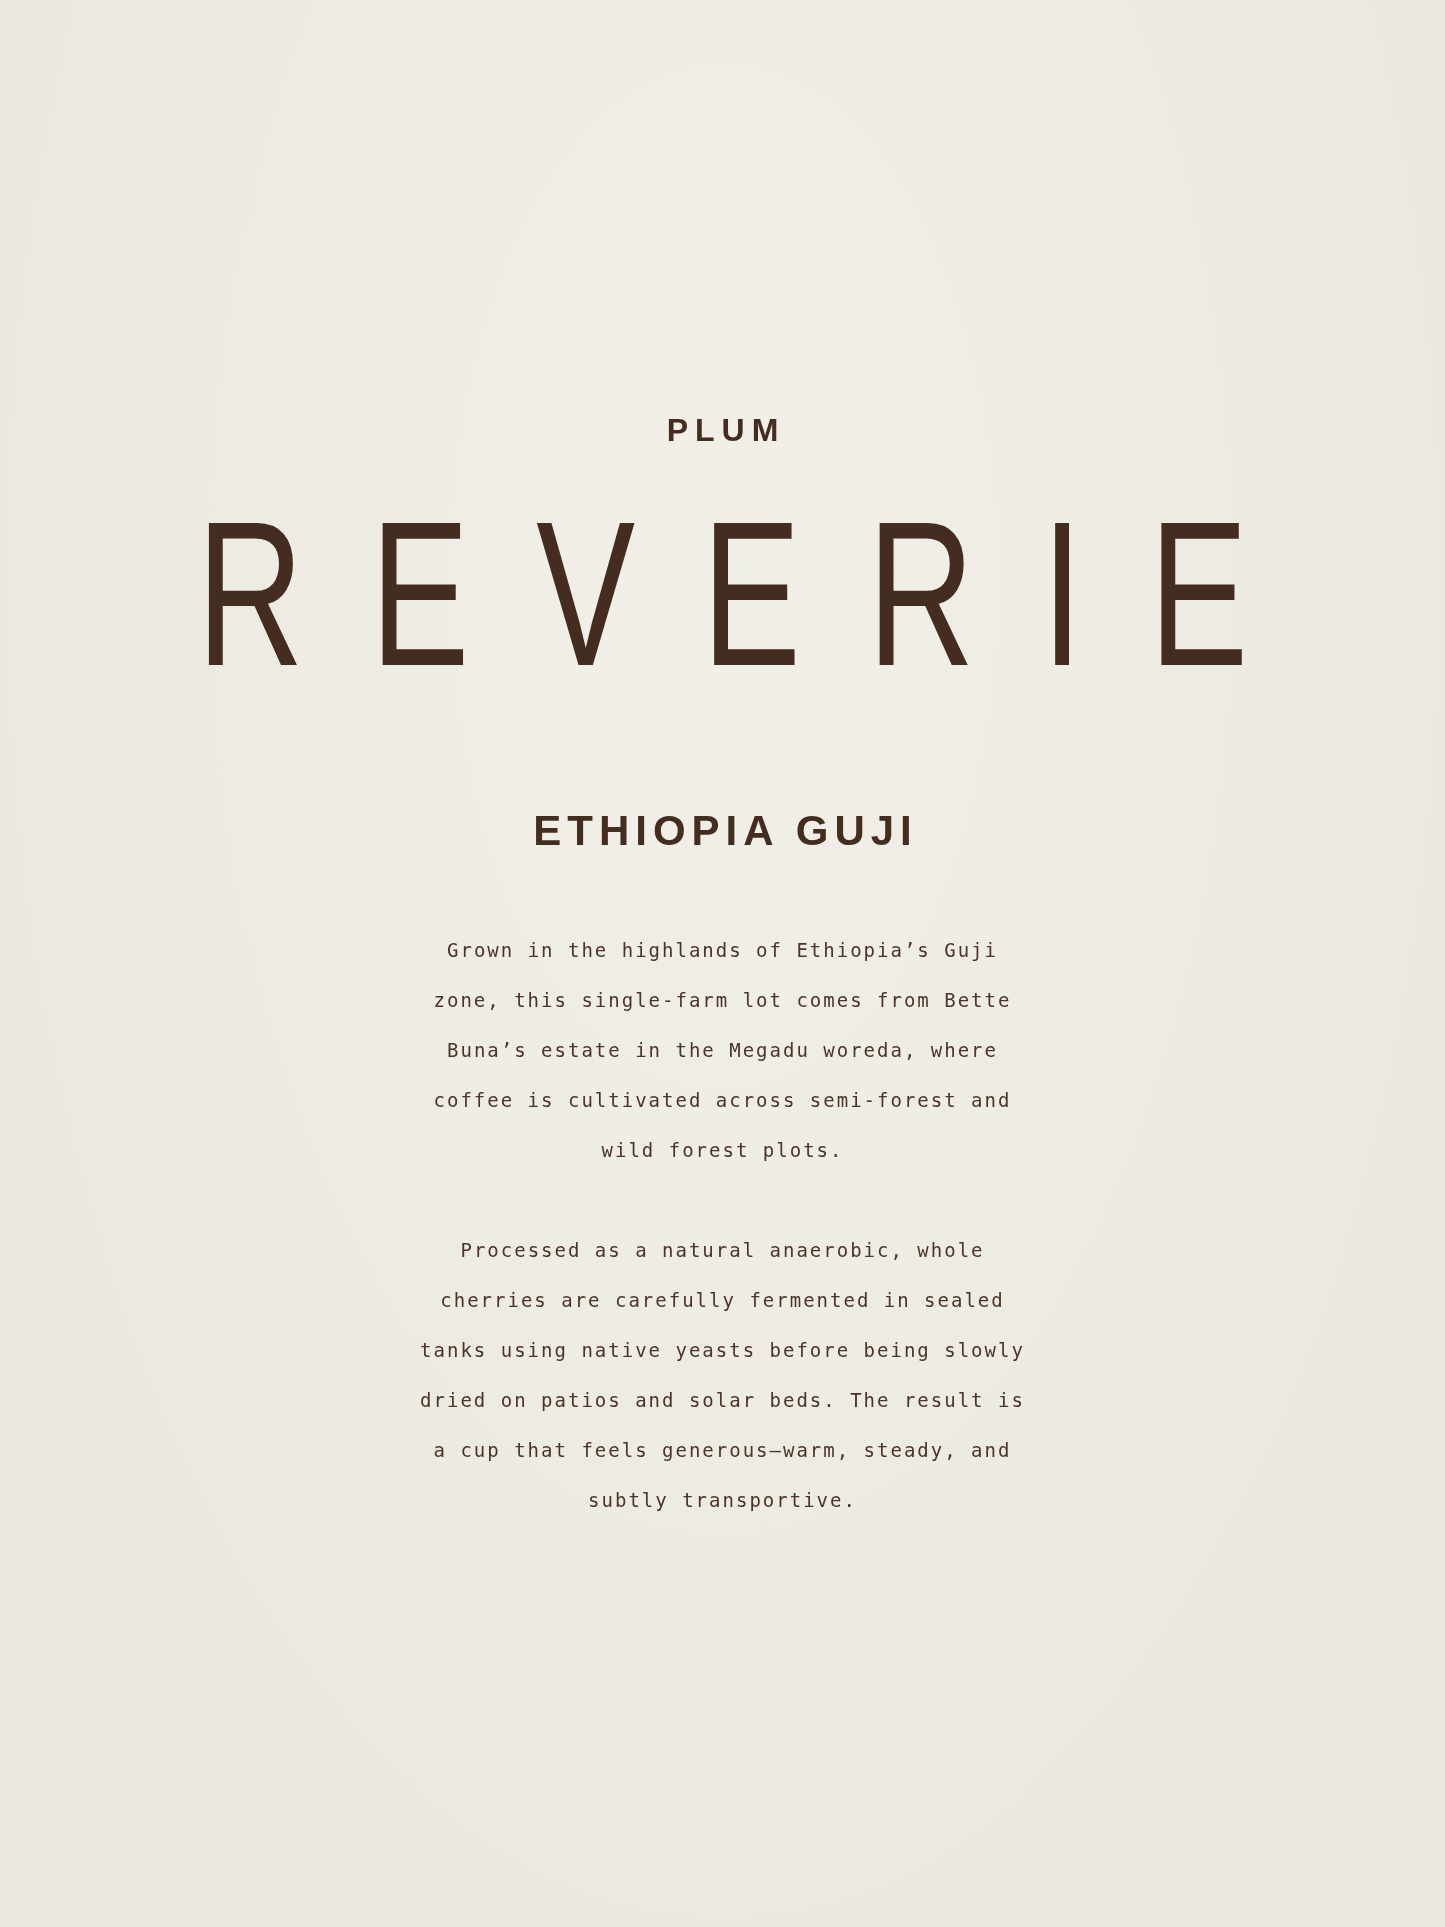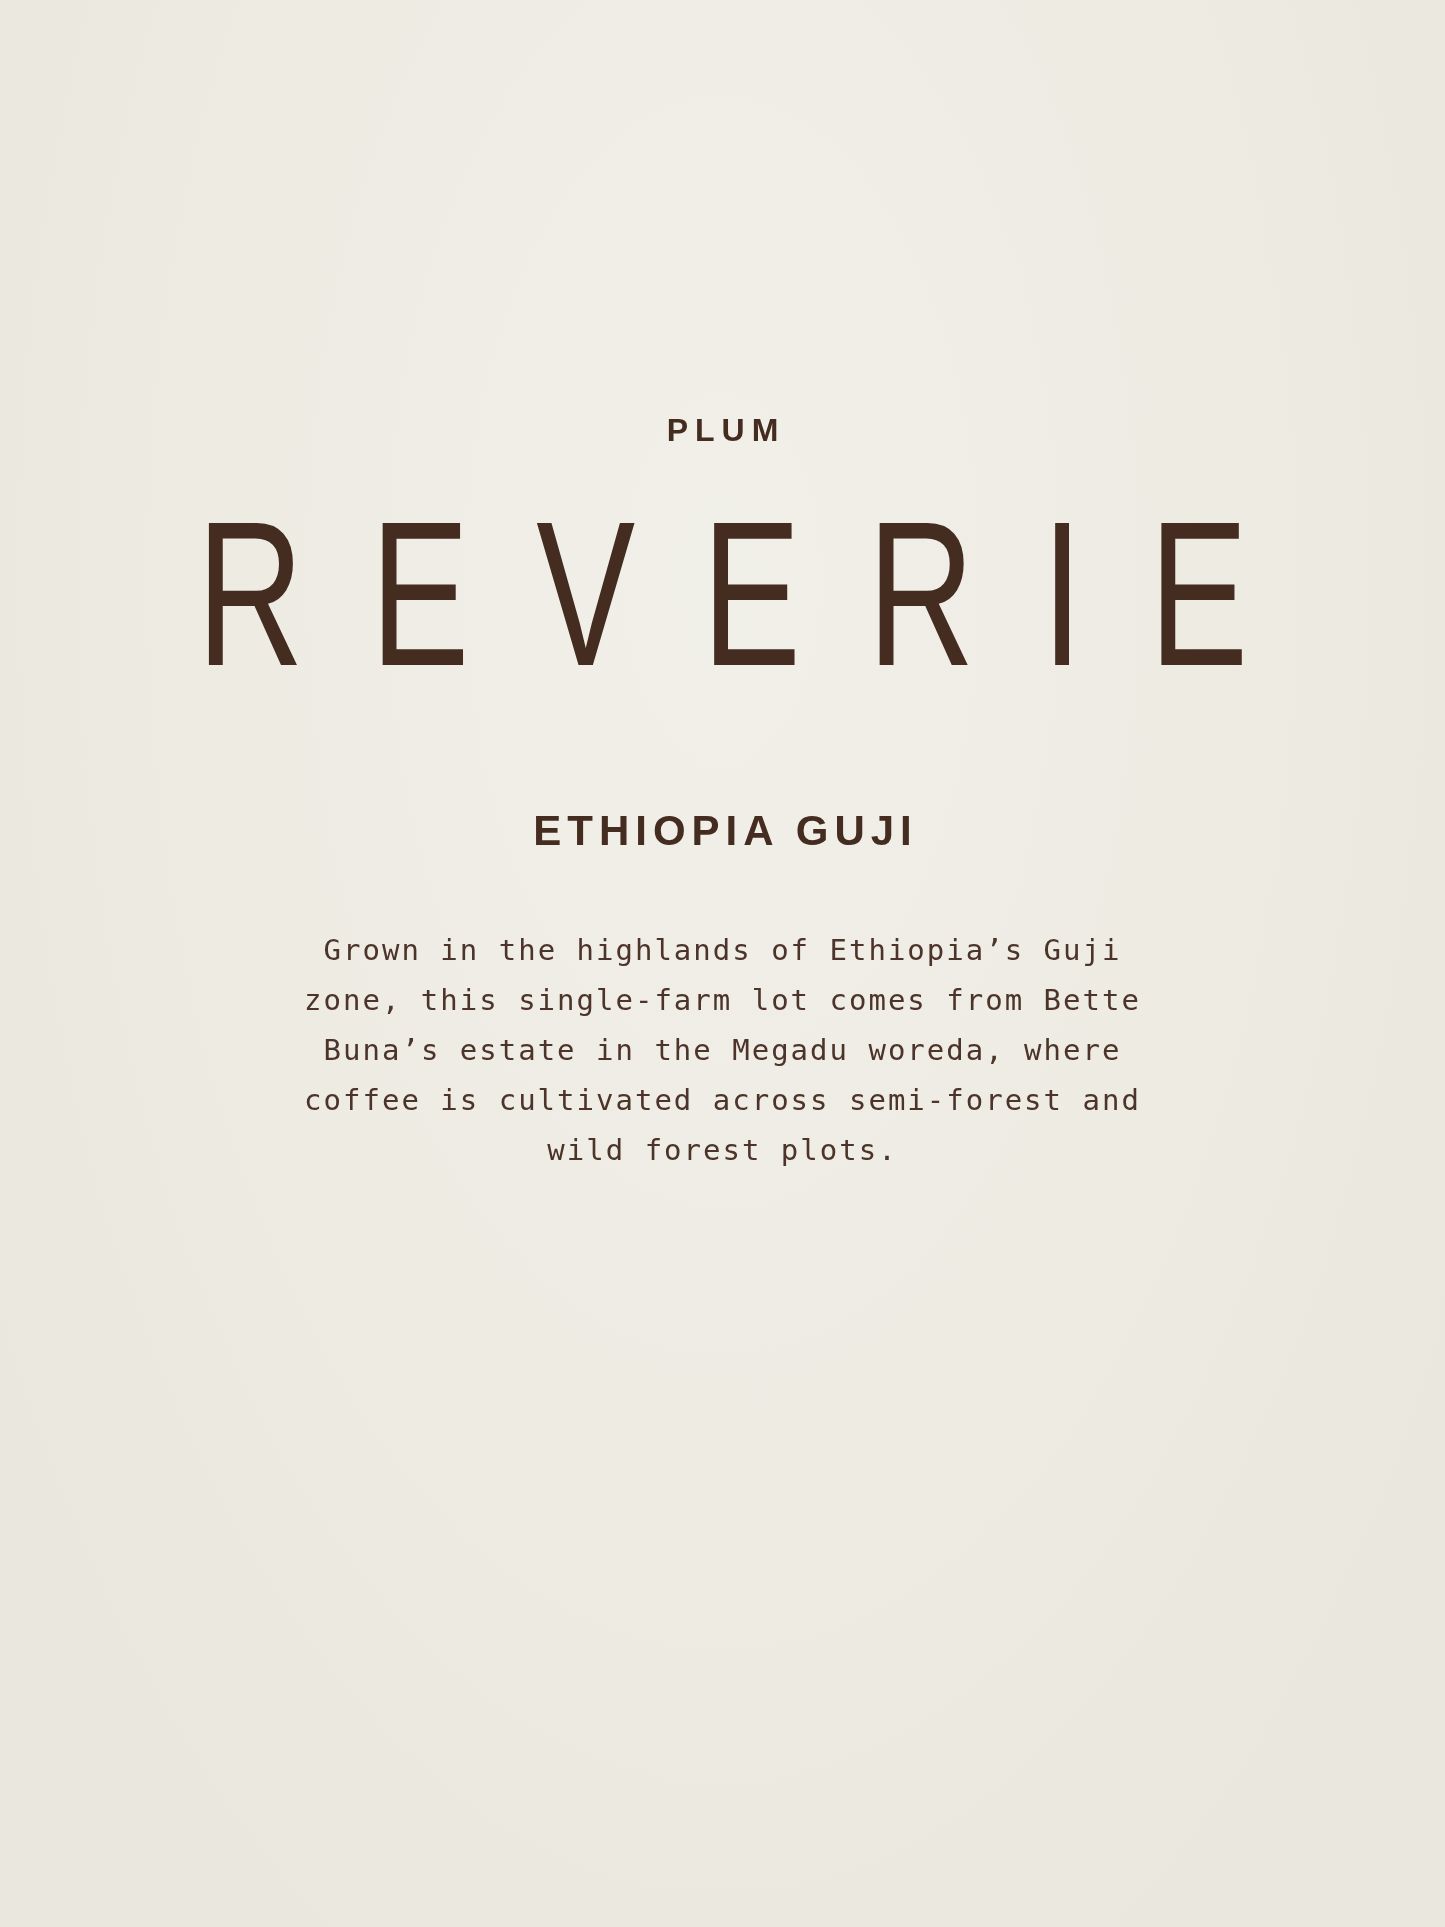--- a/index.html
+++ b/index.html
@@ -64,21 +64,21 @@
     text-indent: 6px;
     line-height: 1;
     color: var(--ink, #452c21);
   }
   .body-text {
     position: absolute;
     left: 0;
     width: 100%;
     margin: 0;
     font-family: "DejaVu Sans Mono", monospace;
-    font-size: 29px;
+    font-size: 19px;
     font-weight: 400;
     letter-spacing: 2px;
     line-height: 50px;
     white-space: pre-line;
     color: var(--body_ink, #4c342a);
   }
   .para-1 { top: 925px; }
   .para-2 { top: 1225px; }
 </style>
 </head>
@@ -91,14 +91,20 @@
   <h1 class="title">REVERIE</h1>
 
   <div class="origin">ETHIOPIA GUJI</div>
 
   <p class="body-text para-1">Grown in the highlands of Ethiopia’s Guji
 zone, this single-farm lot comes from Bette
 Buna’s estate in the Megadu woreda, where
 coffee is cultivated across semi-forest and
 wild forest plots.</p>
 
+  <p class="body-text para-2">Processed as a natural anaerobic, whole
+cherries are carefully fermented in sealed
+tanks using native yeasts before being slowly
+dried on patios and solar beds. The result is
+a cup that feels generous—warm, steady, and
+subtly transportive.</p>
 
 </main>
 
 </body></html>

